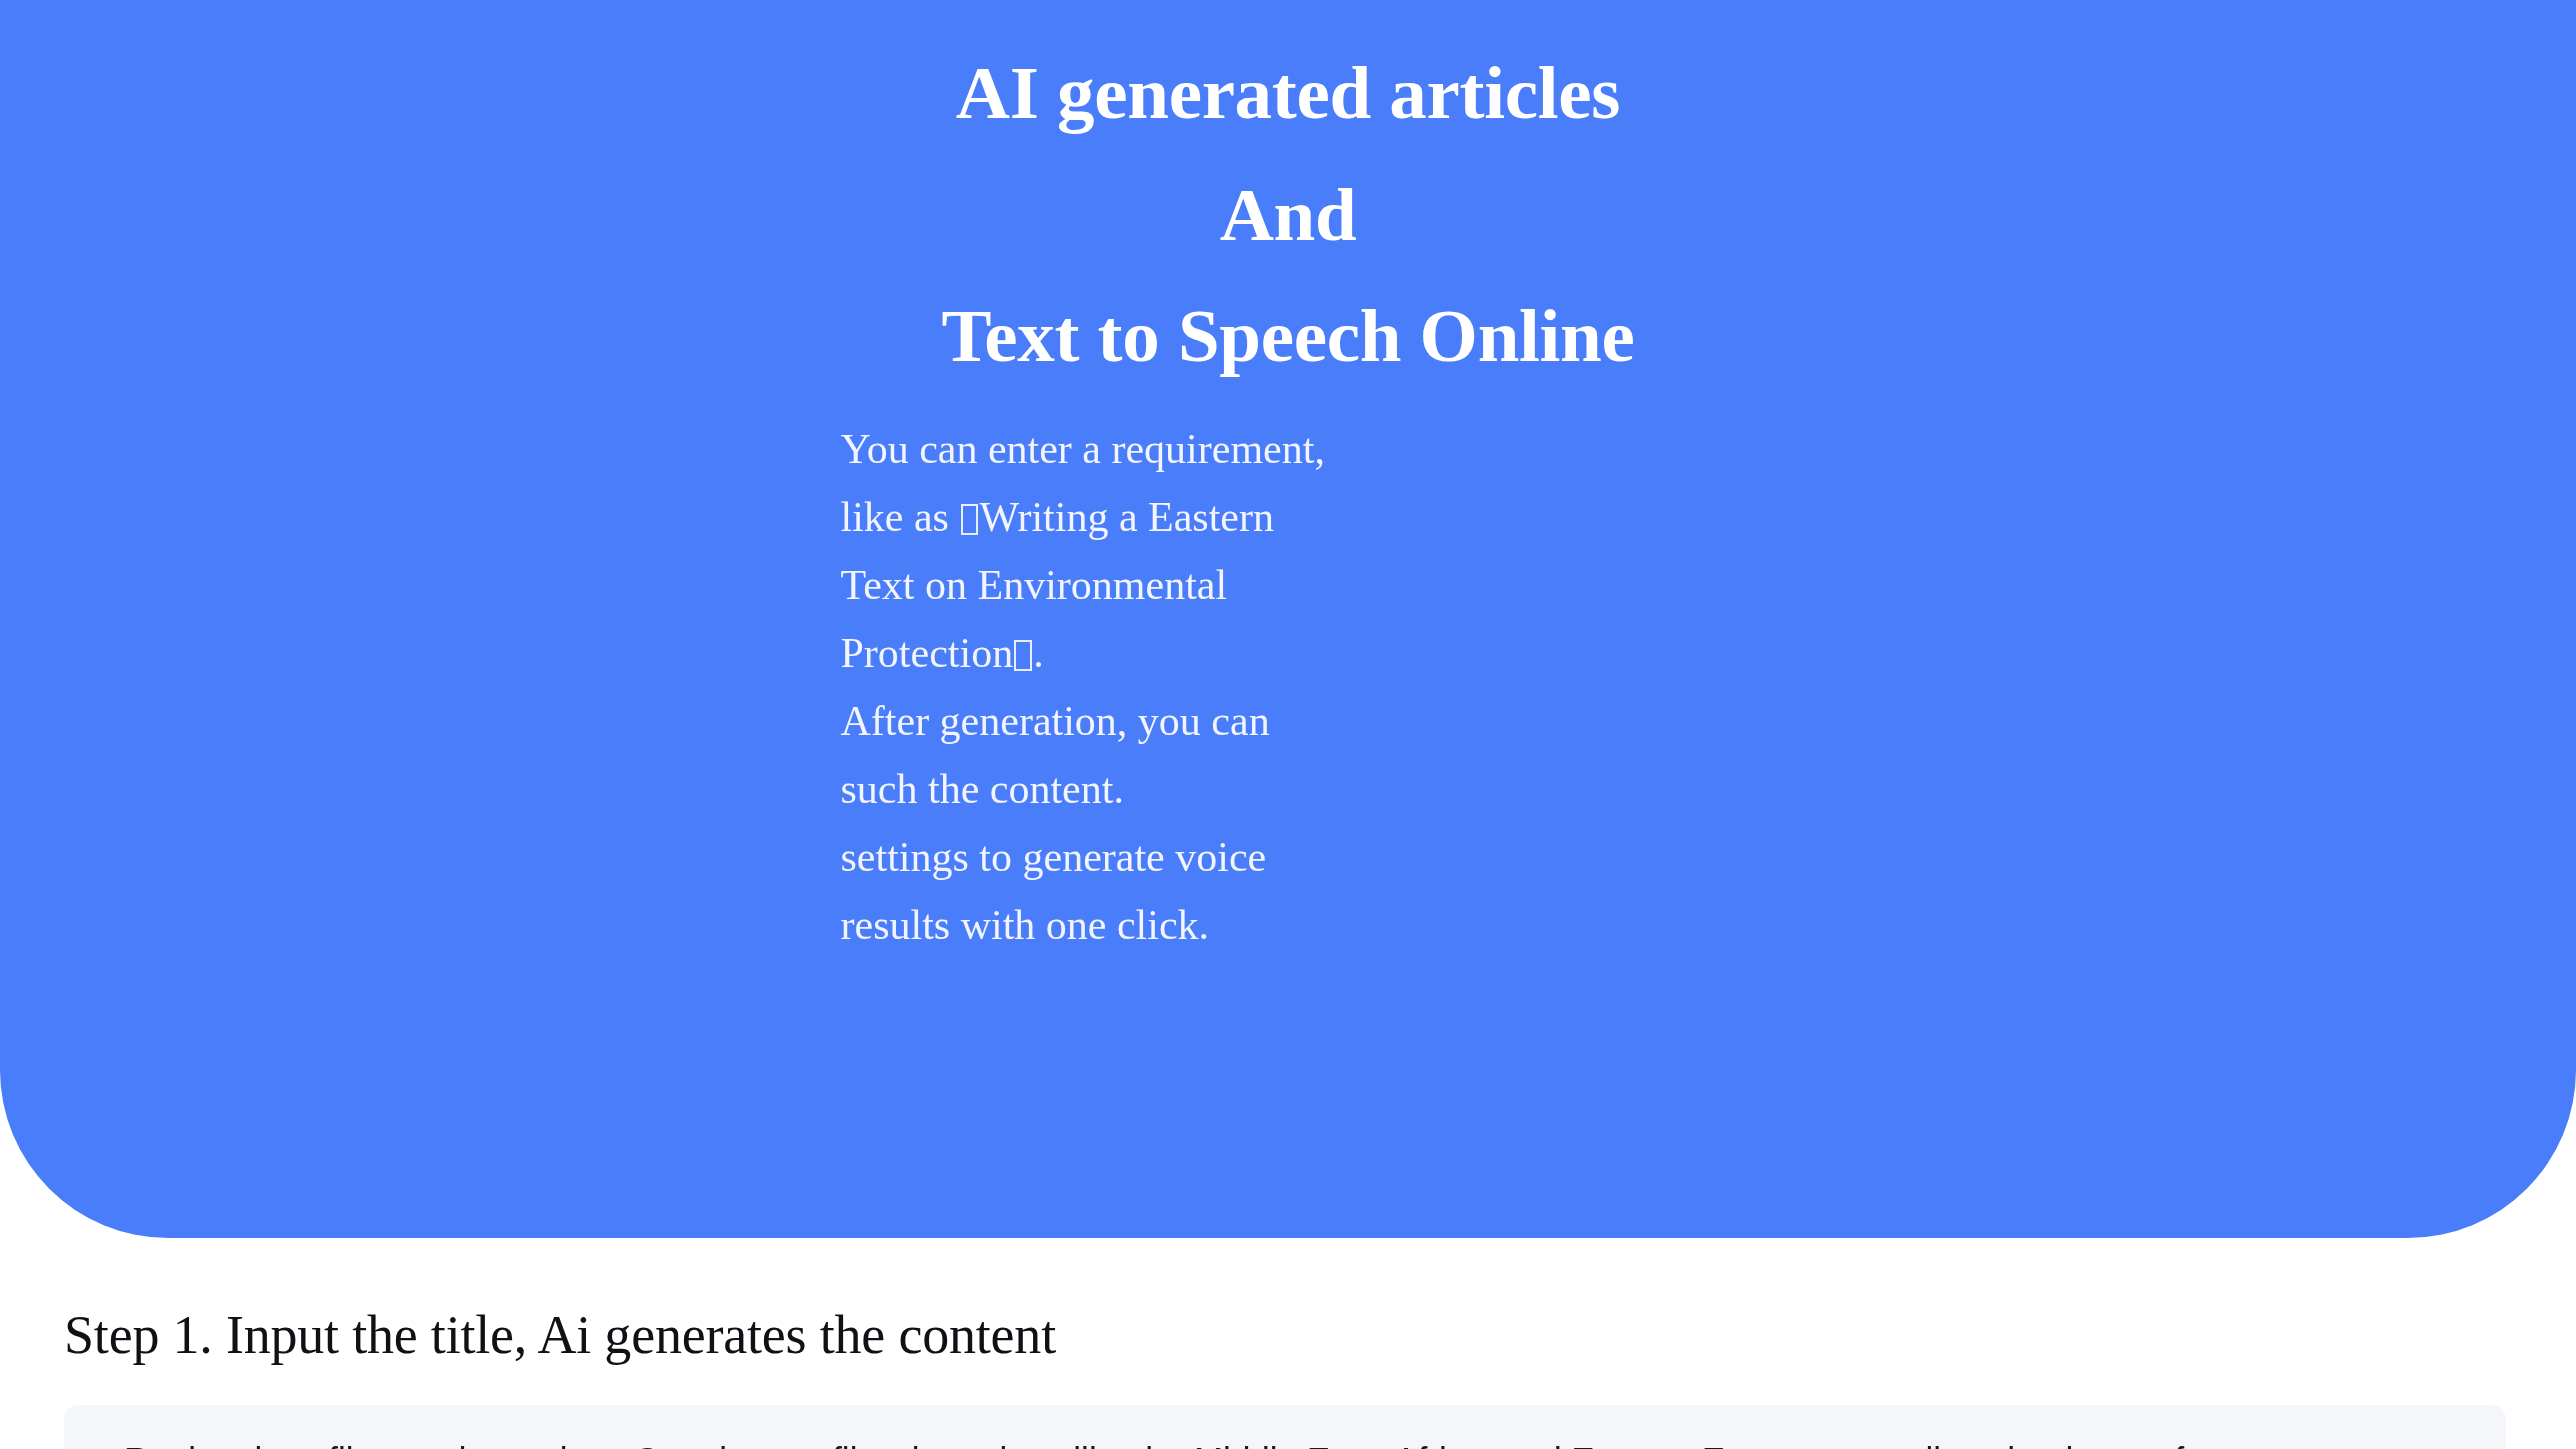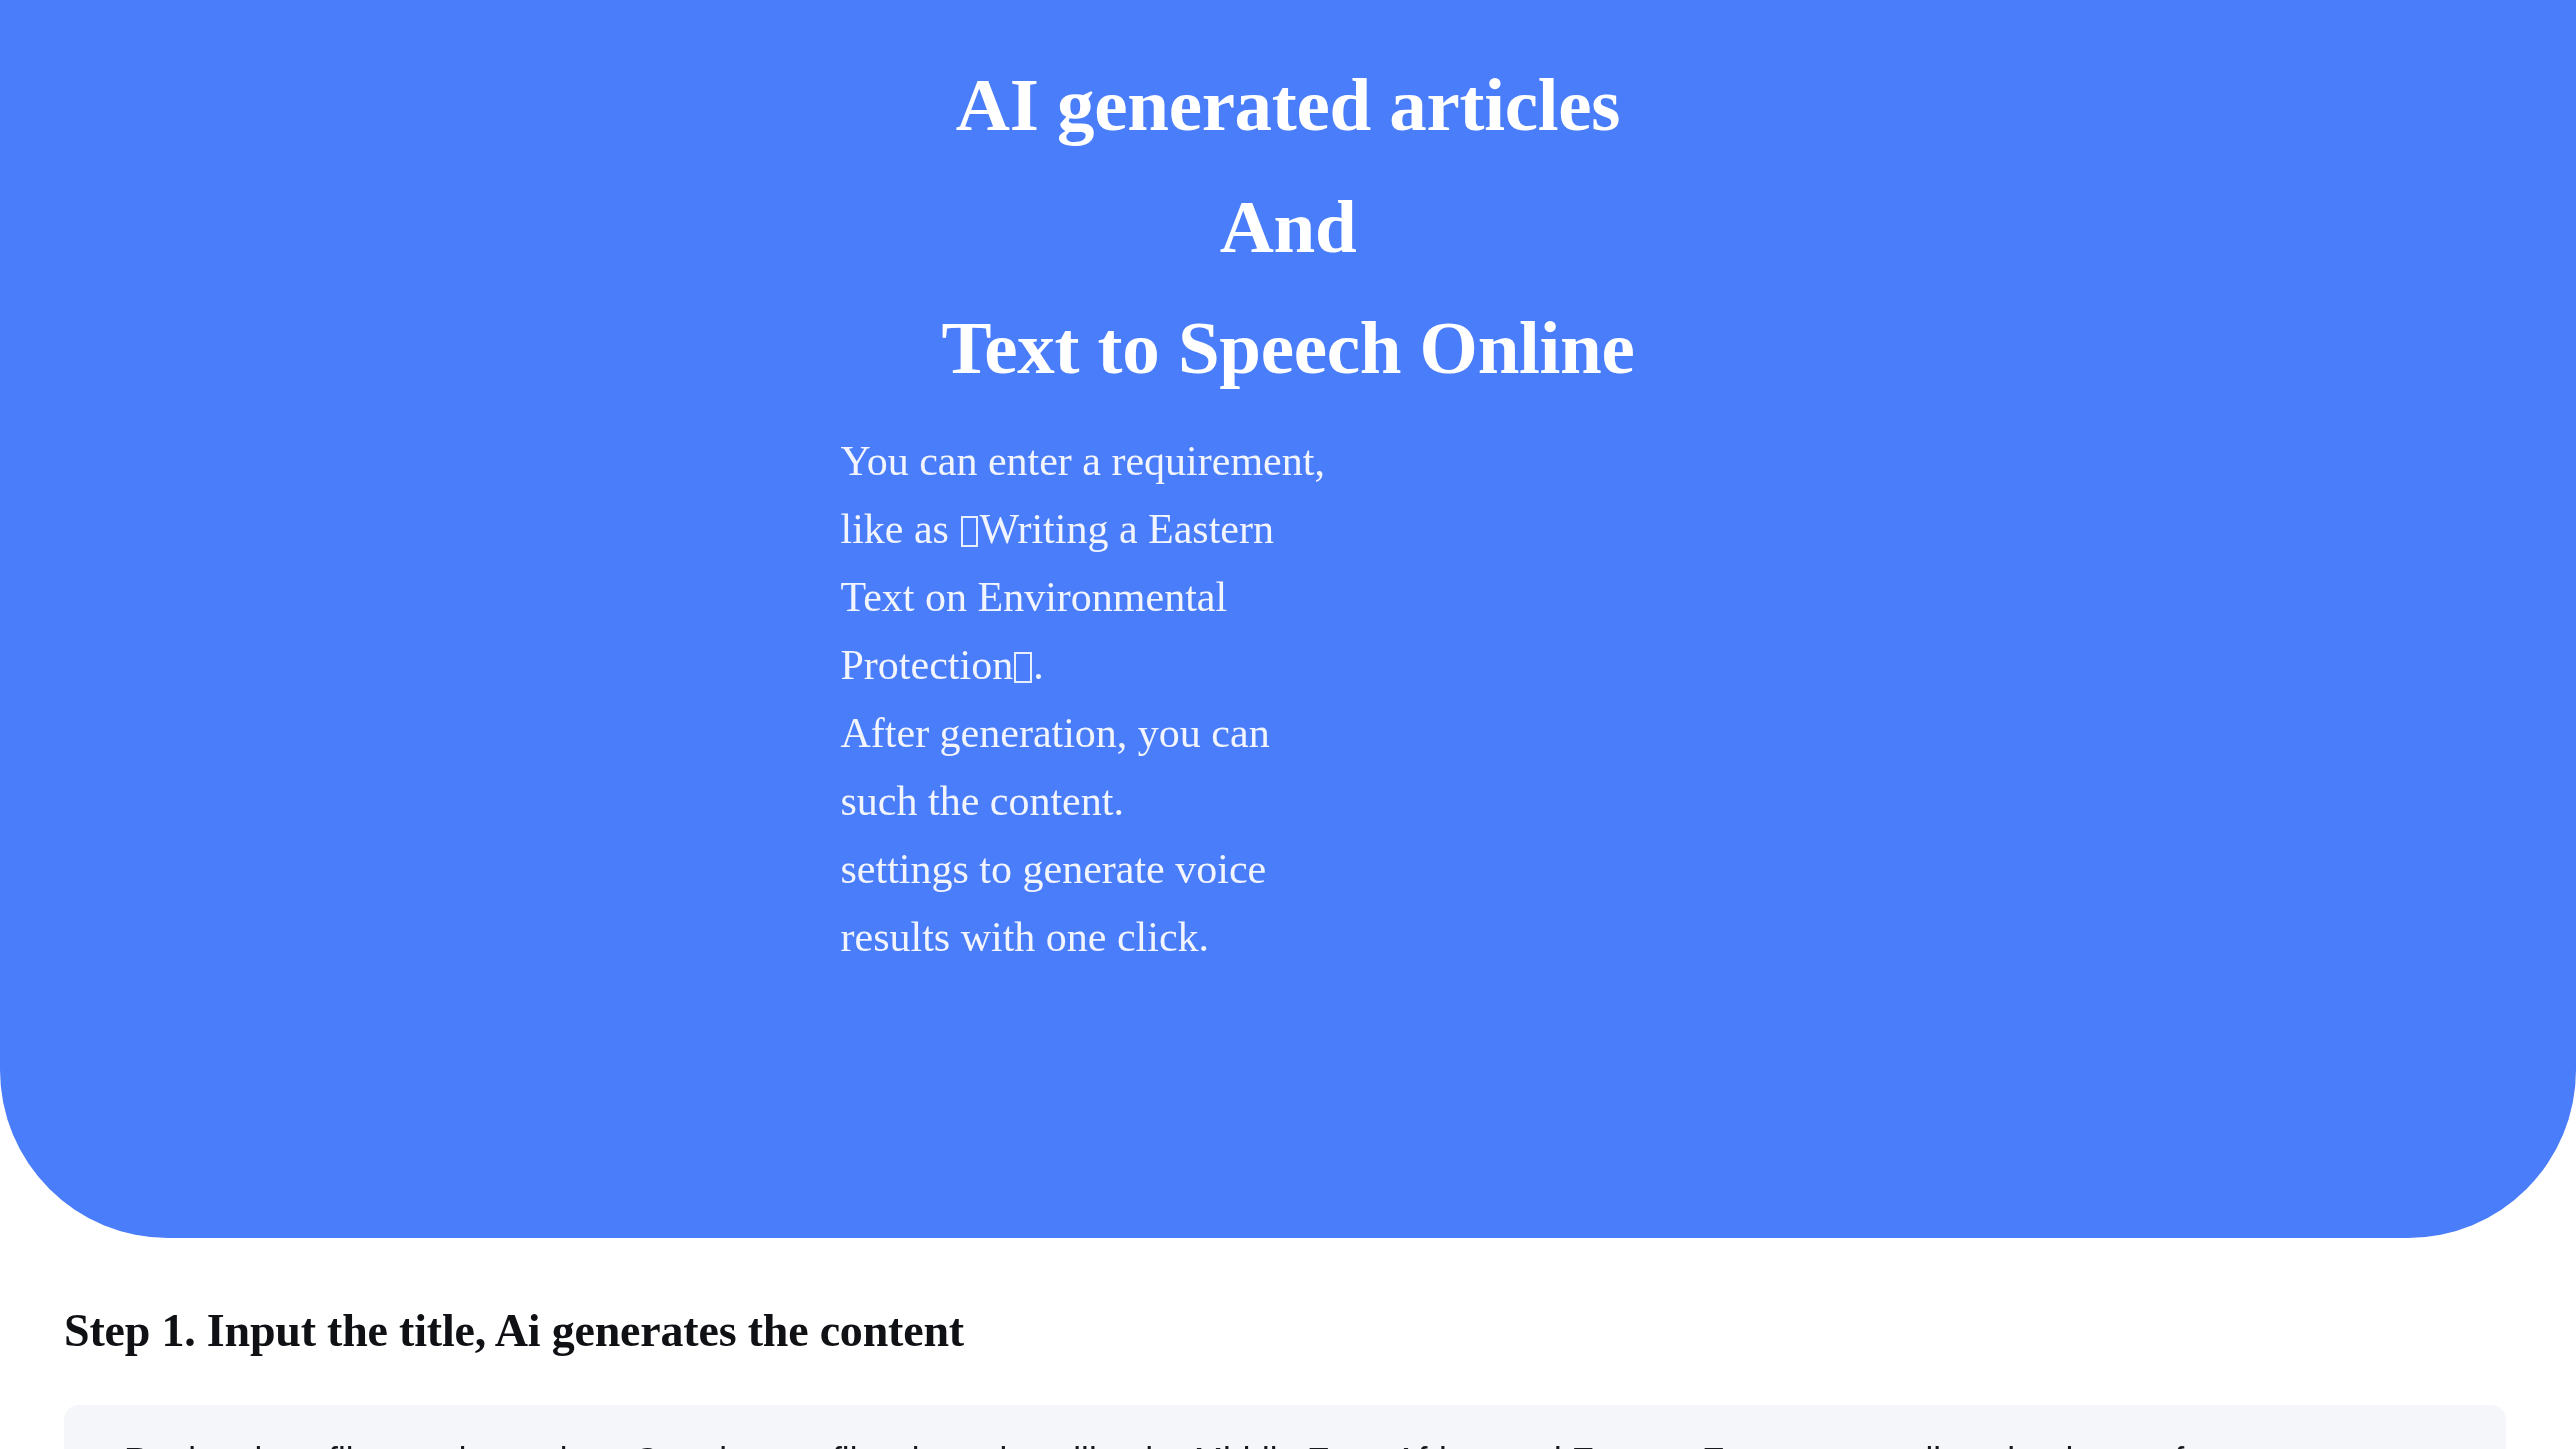--- a/index.html
+++ b/index.html
@@ -35,21 +35,21 @@
     border-bottom-left-radius: 168px;
     border-bottom-right-radius: 168px;
     display: flex;
     flex-direction: column;
     align-items: center;
   }
 
   .hero-title-block {
     width: 100%;
     text-align: center;
-    padding-top: 47px;
+    padding-top: 35px;
   }
 
   .hero-title {
     color: #ffffff;
     font-weight: 700;
     font-size: 75px;
     line-height: 1.0;
     letter-spacing: -0.3px;
     white-space: nowrap;
   }
@@ -91,22 +91,22 @@
     left: 0;
     width: 2576px;
     height: 211px;
     background: #ffffff;
   }
 
   .step-heading {
     position: absolute;
     top: 66px;
     left: 64px;
-    font-size: 46px;
-    font-weight: 700;
+    font-size: 54px;
+    font-weight: 400;
     color: #0f1115;
     letter-spacing: -0.2px;
     white-space: nowrap;
   }
 
   .content-card {
     position: absolute;
     top: 1405px;
     left: 64px;
     width: 2442px;

